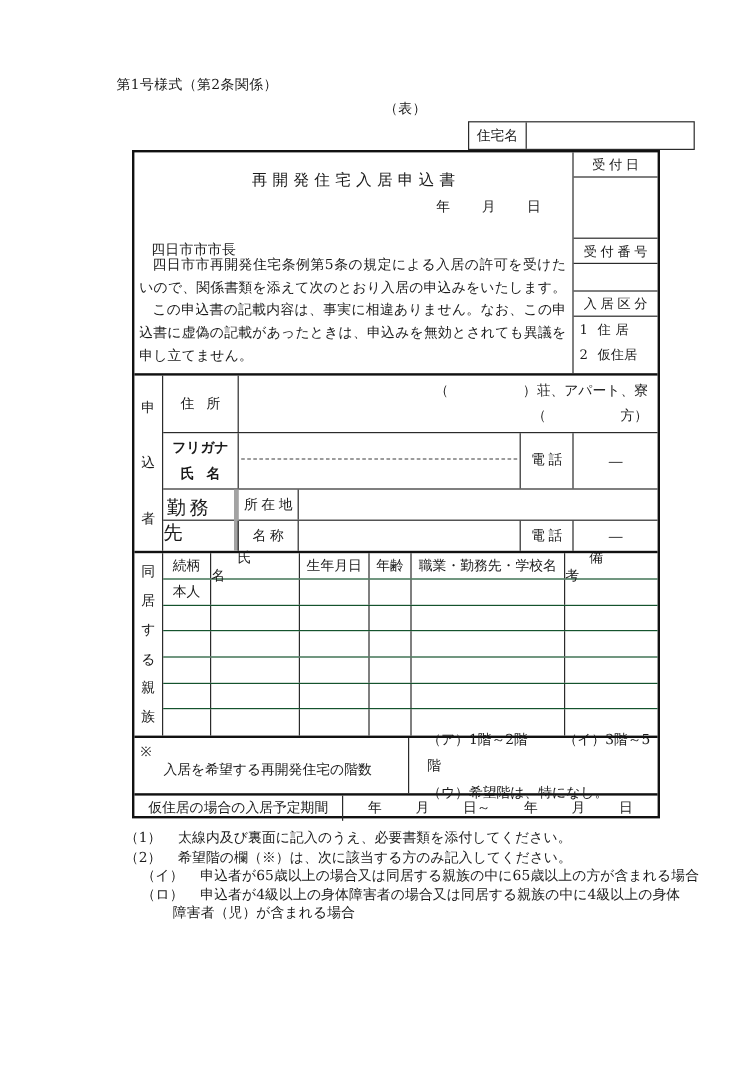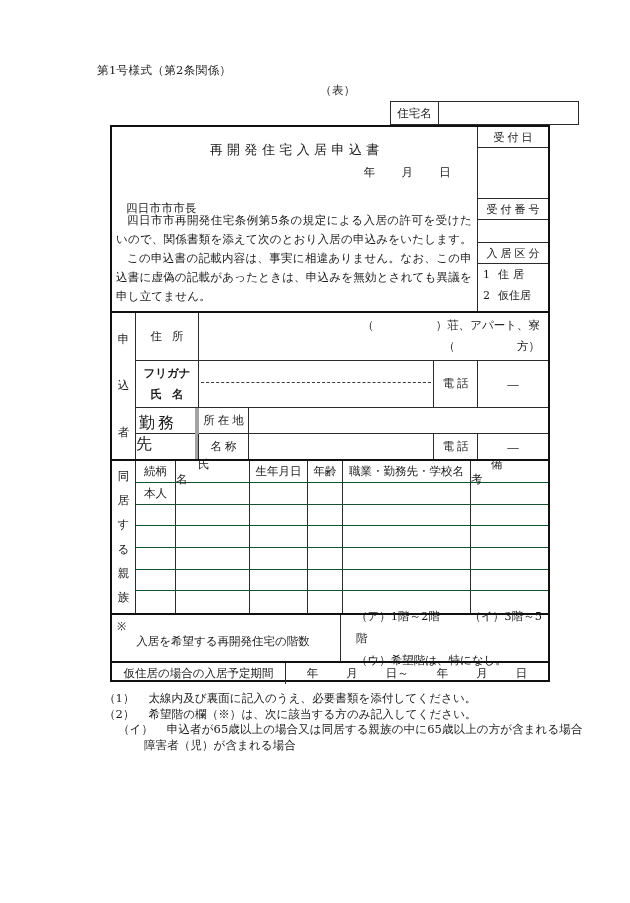--- a/index.html
+++ b/index.html
@@ -565,18 +565,22 @@
       <span class="gapsm">太線内及び裏面に記入のうえ、必要書類を添付してください。</span>
     </div>
     <div class="n-line ind1">
       <span>（2）</span>
       <span class="gapsm">希望階の欄（※）は、次に該当する方のみ記入してください。</span>
     </div>
     <div class="n-line ind2">
       <span>（イ）</span>
       <span class="gapsm">申込者が65歳以上の場合又は同居する親族の中に65歳以上の方が含まれる場合</span>
     </div>
+    <div class="n-line ind2">
+      <span>（ロ）</span>
+      <span class="gapsm">申込者が4級以上の身体障害者の場合又は同居する親族の中に4級以上の身体</span>
+    </div>
     <div class="n-line ind3">
       <span>障害者（児）が含まれる場合</span>
     </div>
   </div>
 
 </div>
 
 </body></html>

